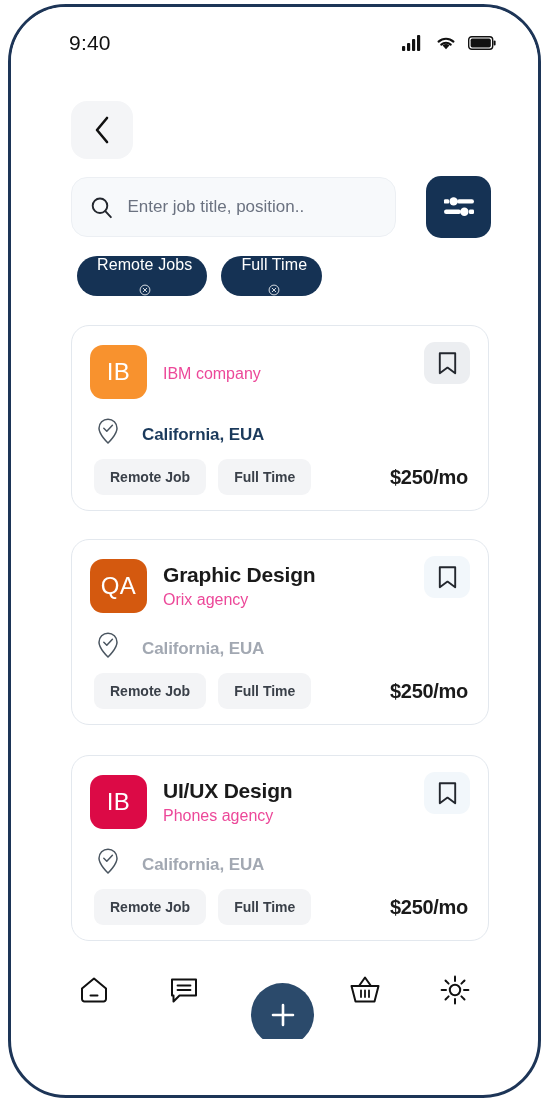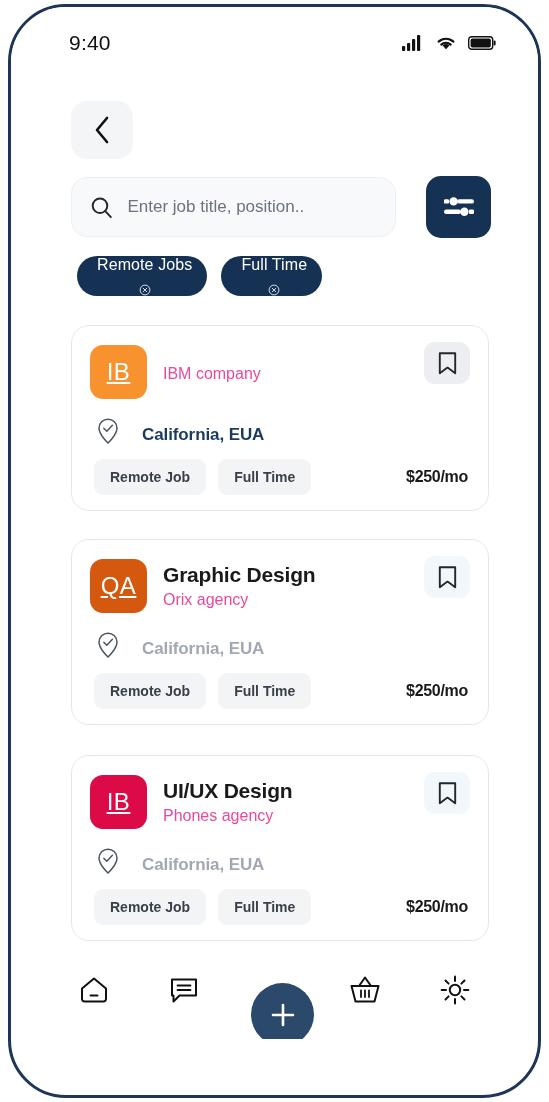--- a/index.html
+++ b/index.html
@@ -173,21 +173,20 @@
     height: 54px;
     border-radius: 13px;
     display: flex;
     align-items: center;
     justify-content: center;
     color: #ffffff;
     font-size: 24px;
     font-weight: 400;
     letter-spacing: 0.5px;
     flex-shrink: 0;
-    text-decoration: underline;
   }
   .head-text { margin-left: 16px; flex: 1; }
   .job-title {
     font-size: 21px;
     font-weight: 700;
     color: #1a1a1a;
     letter-spacing: -0.2px;
     line-height: 1.15;
   }
   .company {
@@ -240,21 +239,21 @@
     padding: 0 16px;
     font-size: 14px;
     font-weight: 700;
     color: #3a4049;
     white-space: nowrap;
     cursor: pointer;
   }
   .tag + .tag { margin-left: 12px; }
   .price {
     margin-left: auto;
-    font-size: 16px;
+    font-size: 20px;
     font-weight: 700;
     color: #1a1a1a;
     letter-spacing: -0.3px;
   }
 
   
   .nav-divider {
     position: absolute;
     left: 10px;
     top: 1004px;

